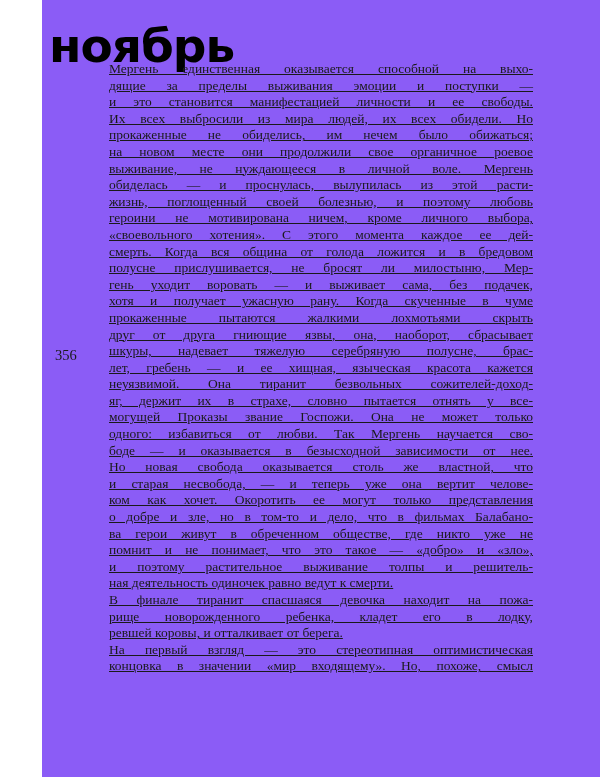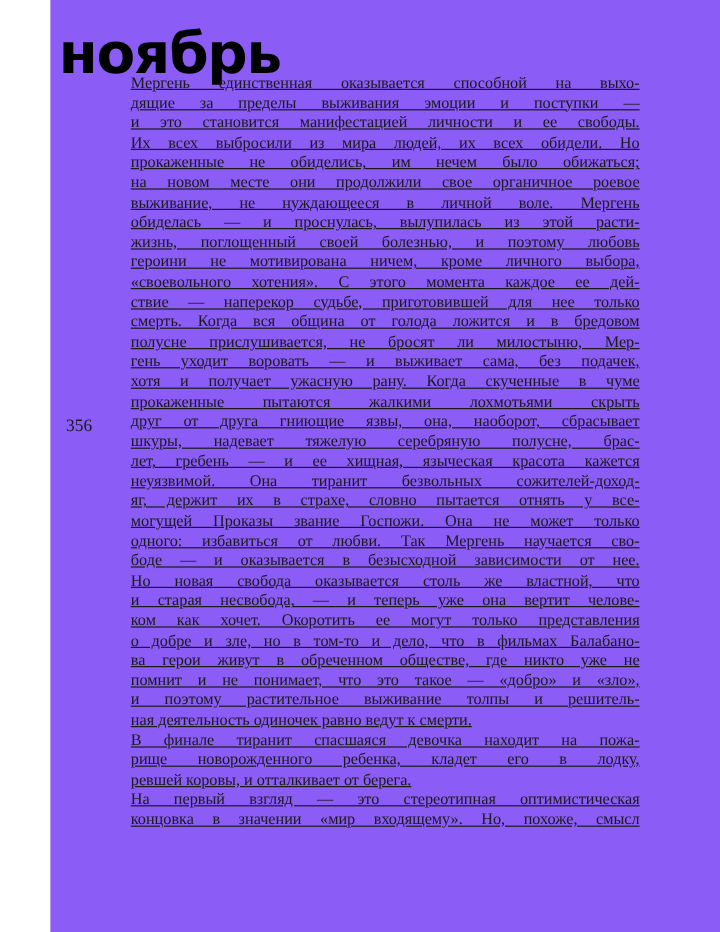--- a/index.html
+++ b/index.html
@@ -76,21 +76,20 @@
         <div class="line">дящие за пределы выживания эмоции и поступки —</div>
         <div class="line">и это становится манифестацией личности и ее свободы.</div>
         <div class="line">Их всех выбросили из мира людей, их всех обидели. Но</div>
         <div class="line">прокаженные не обиделись, им нечем было обижаться;</div>
         <div class="line">на новом месте они продолжили свое органичное роевое</div>
         <div class="line">выживание, не нуждающееся в личной воле. Мергень</div>
         <div class="line">обиделась — и проснулась, вылупилась из этой расти-</div>
         <div class="line">жизнь, поглощенный своей болезнью, и поэтому любовь</div>
         <div class="line">героини не мотивирована ничем, кроме личного выбора,</div>
         <div class="line">«своевольного хотения». С этого момента каждое ее дей-</div>
-        <div class="line">ствие — наперекор судьбе, приготовившей для нее только</div>
         <div class="line">смерть. Когда вся община от голода ложится и в бредовом</div>
         <div class="line">полусне прислушивается, не бросят ли милостыню, Мер-</div>
         <div class="line">гень уходит воровать — и выживает сама, без подачек,</div>
         <div class="line">хотя и получает ужасную рану. Когда скученные в чуме</div>
         <div class="line">прокаженные пытаются жалкими лохмотьями скрыть</div>
         <div class="line">друг от друга гниющие язвы, она, наоборот, сбрасывает</div>
         <div class="line">шкуры, надевает тяжелую серебряную полусне, брас-</div>
         <div class="line">лет, гребень — и ее хищная, языческая красота кажется</div>
         <div class="line">неуязвимой. Она тиранит безвольных сожителей-доход-</div>
         <div class="line">яг, держит их в страхе, словно пытается отнять у все-</div>

